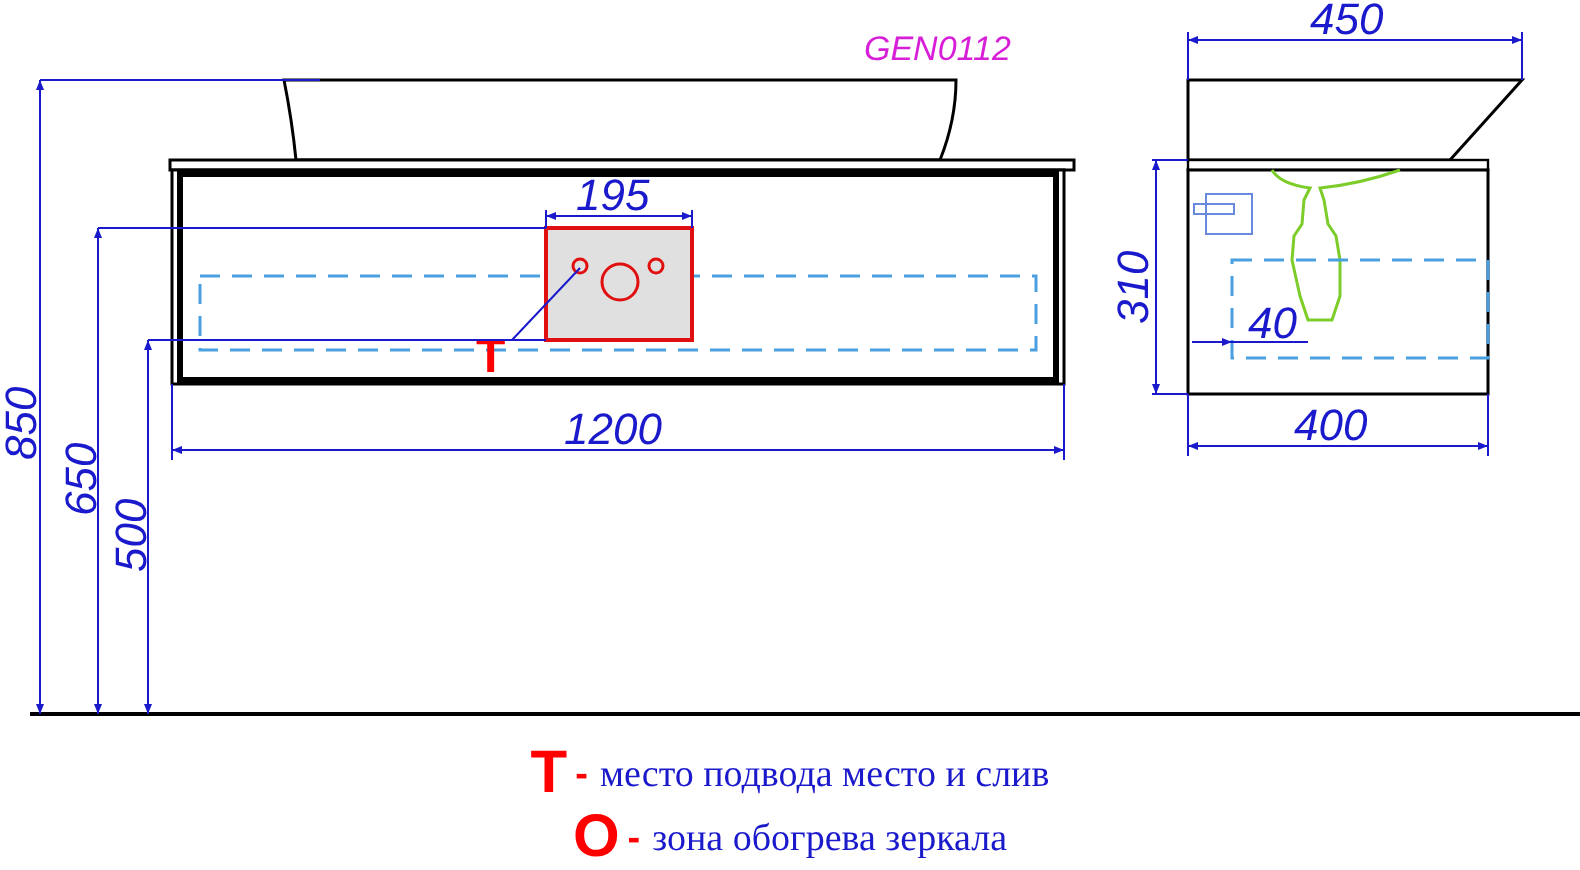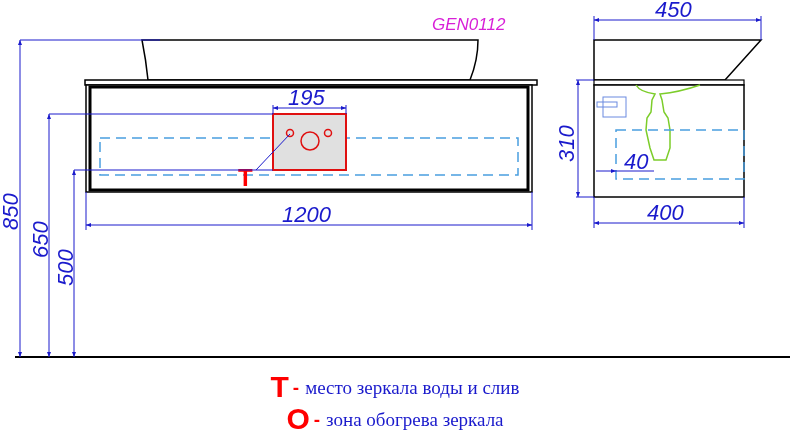--- a/index.html
+++ b/index.html
@@ -97,17 +97,17 @@
     <line x1="578" y1="80" x2="578" y2="197" stroke="#1a1acc" stroke-width="1" marker-start="url(#arr)" marker-end="url(#arr)"></line>
     <text class="dim-text" transform="translate(574,162) rotate(-90)">310</text>
 
     <line x1="596" y1="171" x2="616" y2="171" stroke="#1a1acc" stroke-width="1" marker-end="url(#arr)"></line>
     <line x1="616" y1="171" x2="654" y2="171" stroke="#1a1acc" stroke-width="1"></line>
     <text class="dim-text" x="624" y="169">40</text>
   </g>
 </svg>
 
 <div class="legend" style="top:370px;">
-  <span class="mark">Т</span><span class="dash">-</span><span>место зеркала воды и слив</span>
+  <span class="mark">Т</span><span class="dash">-</span><span>место подвода место и слив</span>
 </div>
 <div class="legend" style="top:402px;">
   <span class="mark">О</span><span class="dash">-</span><span>зона обогрева зеркала</span>
 </div>
 
 </body></html>

